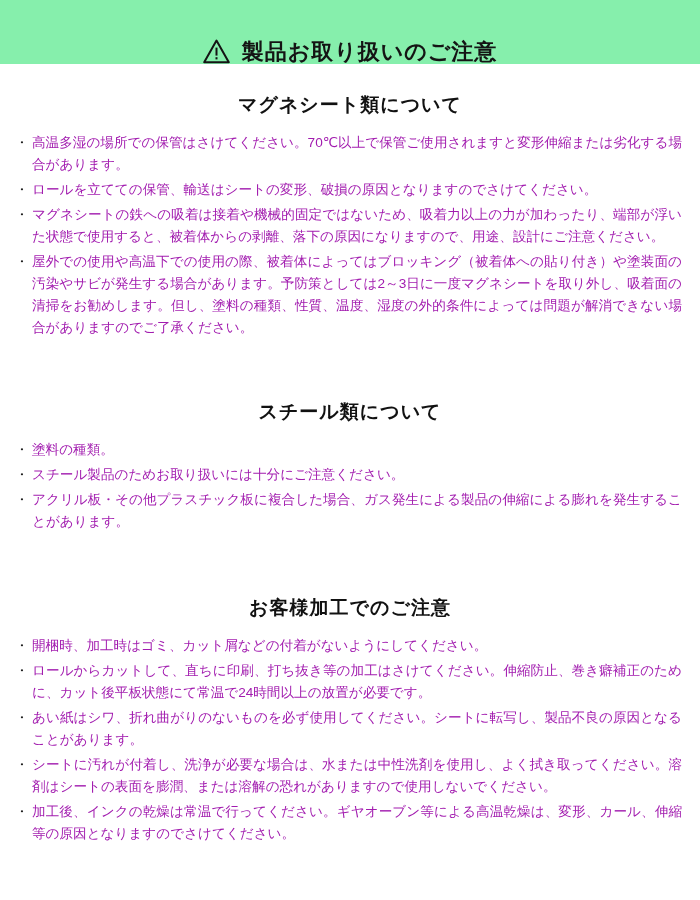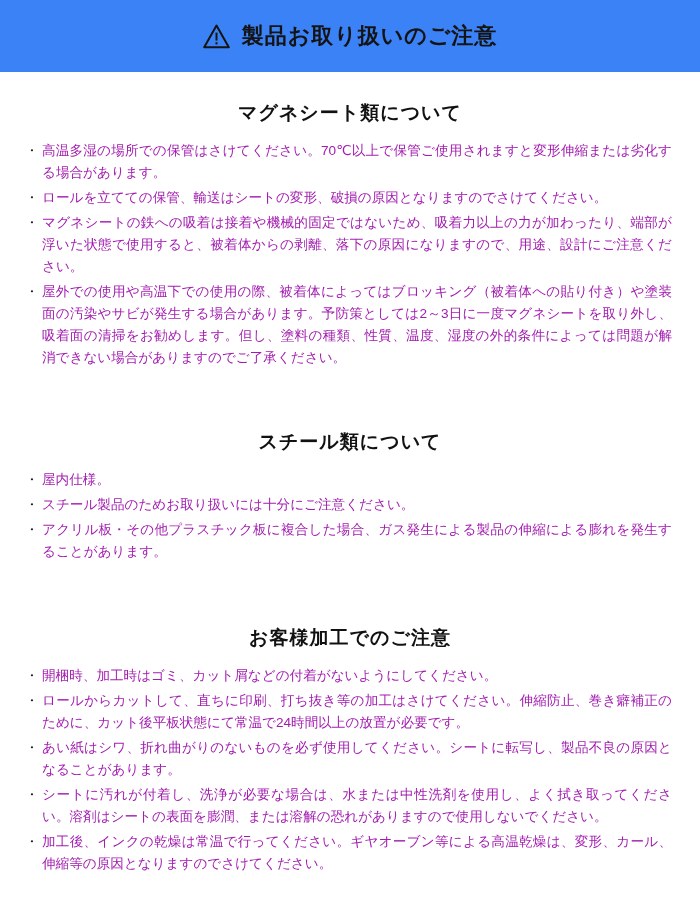--- a/index.html
+++ b/index.html
@@ -17,24 +17,24 @@
   .page {
     width: 700px;
     height: 900px;
     position: relative;
     box-sizing: border-box;
   }
 
   
   .banner {
     width: 100%;
-    height: 72px;
-    background: #3b82f6;
+    height: 64px;
+    background: #86efac;
     display: flex;
-    align-items: center;
+    align-items: flex-end;
     justify-content: center;
     box-sizing: border-box;
   }
   .banner-inner {
     display: flex;
     align-items: center;
     gap: 12px;
   }
   .warn-icon {
     width: 27px;
@@ -45,21 +45,21 @@
     font-size: 22px;
     font-weight: bold;
     letter-spacing: 1px;
     color: #141414;
     line-height: 1;
     white-space: nowrap;
   }
 
   
   .content {
-    padding: 0 28px;
+    padding: 0 18px;
     box-sizing: border-box;
   }
 
   .section {
     margin: 0;
   }
   .section-title {
     text-align: center;
     font-size: 19px;
     font-weight: bold;
@@ -121,21 +121,21 @@
         <li>高温多湿の場所での保管はさけてください。70℃以上で保管ご使用されますと変形伸縮または劣化する場合があります。</li>
         <li>ロールを立てての保管、輸送はシートの変形、破損の原因となりますのでさけてください。</li>
         <li>マグネシートの鉄への吸着は接着や機械的固定ではないため、吸着力以上の力が加わったり、端部が浮いた状態で使用すると、被着体からの剥離、落下の原因になりますので、用途、設計にご注意ください。</li>
         <li>屋外での使用や高温下での使用の際、被着体によってはブロッキング（被着体への貼り付き）や塗装面の汚染やサビが発生する場合があります。予防策としては2～3日に一度マグネシートを取り外し、吸着面の清掃をお勧めします。但し、塗料の種類、性質、温度、湿度の外的条件によっては問題が解消できない場合がありますのでご了承ください。</li>
       </ul>
     </div>
 
     <div class="section sec2">
       <h2 class="section-title">スチール類について</h2>
       <ul class="bullets">
-        <li>屋内仕様。</li>
+        <li>塗料の種類。</li>
         <li>スチール製品のためお取り扱いには十分にご注意ください。</li>
         <li>アクリル板・その他プラスチック板に複合した場合、ガス発生による製品の伸縮による膨れを発生することがあります。</li>
       </ul>
     </div>
 
     <div class="section sec3">
       <h2 class="section-title">お客様加工でのご注意</h2>
       <ul class="bullets">
         <li>開梱時、加工時はゴミ、カット屑などの付着がないようにしてください。</li>
         <li>ロールからカットして、直ちに印刷、打ち抜き等の加工はさけてください。伸縮防止、巻き癖補正のために、カット後平板状態にて常温で24時間以上の放置が必要です。</li>

